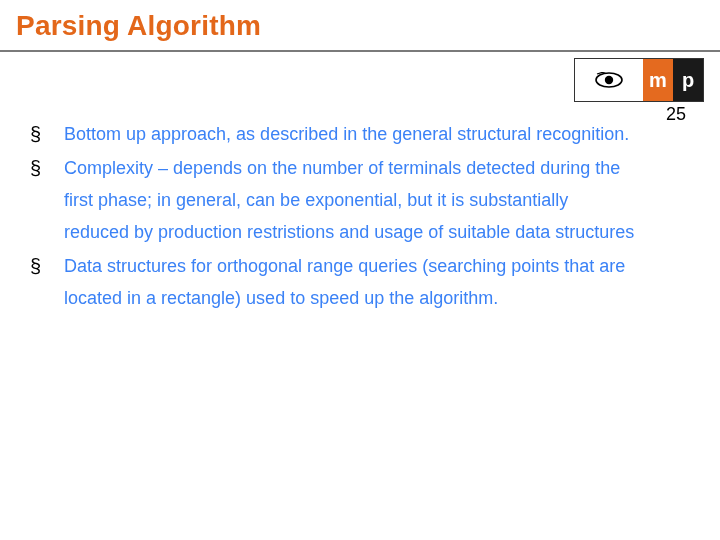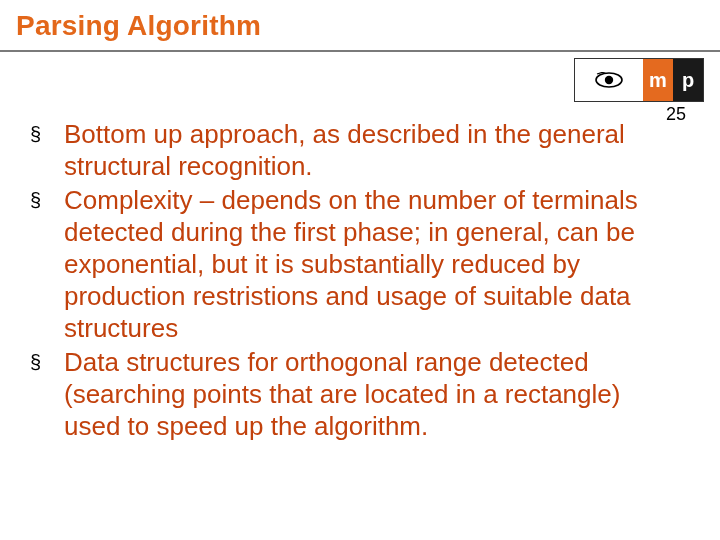--- a/index.html
+++ b/index.html
@@ -93,22 +93,22 @@
   }
   .bullet-mark {
     width: 34px;
     flex: 0 0 34px;
     font-size: 20px;
     color: #000;
     line-height: 32px;
     padding-left: 2px;
   }
   .bullet-text {
-    font-size: 26px;
-    color: #c2410c;
+    font-size: 18px;
+    color: #3b82f6;
     line-height: 32px;
   }
 </style>
 </head>
 <body>
 
 <div class="slide">
 
   <div class="title">Parsing Algorithm</div>
   <div class="title-underline"></div>
@@ -135,17 +135,17 @@
     <div class="bullet-row">
       <div class="bullet-mark">§</div>
       <div class="bullet-text">Bottom up approach, as described in the general structural recognition.</div>
     </div>
     <div class="bullet-row">
       <div class="bullet-mark">§</div>
       <div class="bullet-text">Complexity – depends on the number of terminals detected during the first phase; in general, can be exponential, but it is substantially reduced by production restristions and usage of suitable data structures</div>
     </div>
     <div class="bullet-row">
       <div class="bullet-mark">§</div>
-      <div class="bullet-text">Data structures for orthogonal range detected (searching points that are located in a rectangle) used to speed up the algorithm.</div>
+      <div class="bullet-text">Data structures for orthogonal range queries (searching points that are located in a rectangle) used to speed up the algorithm.</div>
     </div>
   </div>
 
 </div>
 
 </body></html>

